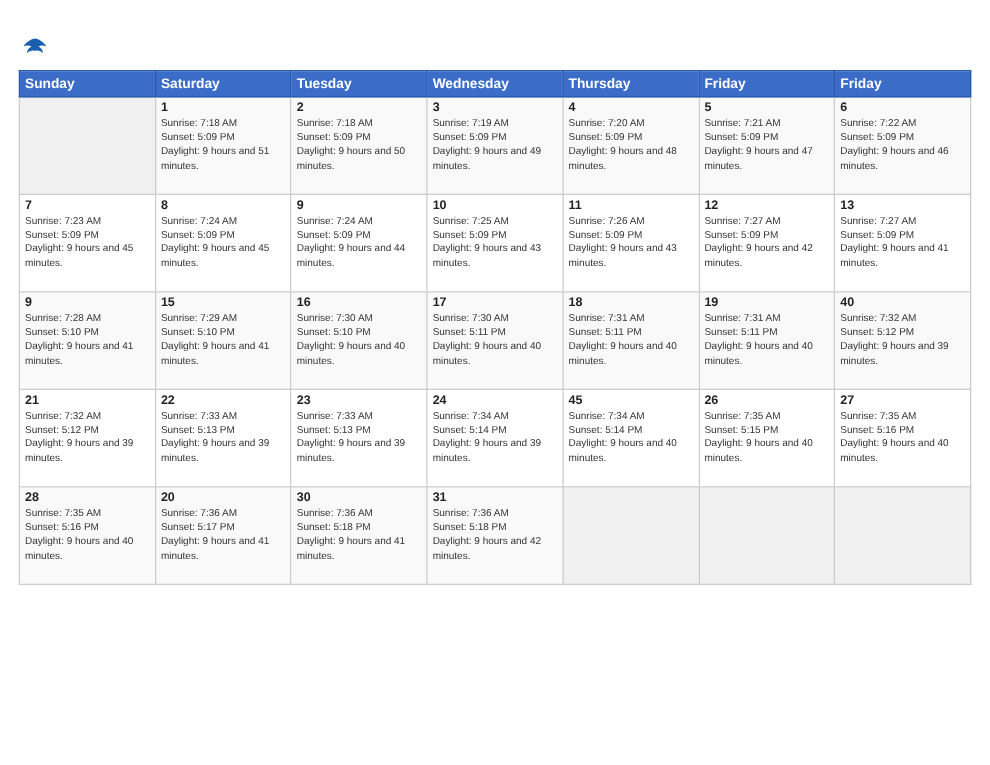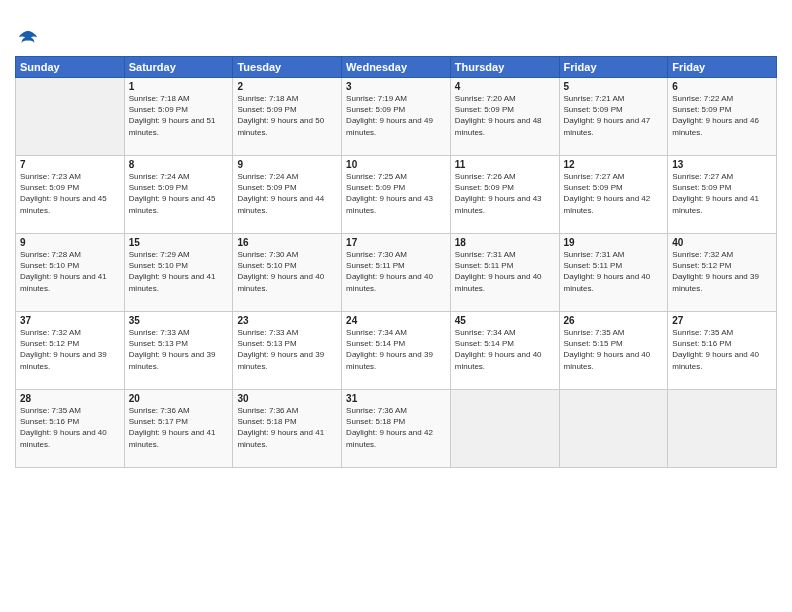--- a/index.html
+++ b/index.html
@@ -215,25 +215,25 @@
             <span class="day-number">19</span>
             <div class="day-info">Sunrise: 7:31 AM<br>Sunset: 5:11 PM<br>Daylight: 9 hours and 40 minutes.</div>
           </td>
           <td>
             <span class="day-number">40</span>
             <div class="day-info">Sunrise: 7:32 AM<br>Sunset: 5:12 PM<br>Daylight: 9 hours and 39 minutes.</div>
           </td>
         </tr>
         <tr>
           <td>
-            <span class="day-number">37</span>
+            <span class="day-number">21</span>
             <div class="day-info">Sunrise: 7:32 AM<br>Sunset: 5:12 PM<br>Daylight: 9 hours and 39 minutes.</div>
           </td>
           <td>
-            <span class="day-number">35</span>
+            <span class="day-number">22</span>
             <div class="day-info">Sunrise: 7:33 AM<br>Sunset: 5:13 PM<br>Daylight: 9 hours and 39 minutes.</div>
           </td>
           <td>
             <span class="day-number">23</span>
             <div class="day-info">Sunrise: 7:33 AM<br>Sunset: 5:13 PM<br>Daylight: 9 hours and 39 minutes.</div>
           </td>
           <td>
             <span class="day-number">24</span>
             <div class="day-info">Sunrise: 7:34 AM<br>Sunset: 5:14 PM<br>Daylight: 9 hours and 39 minutes.</div>
           </td>

